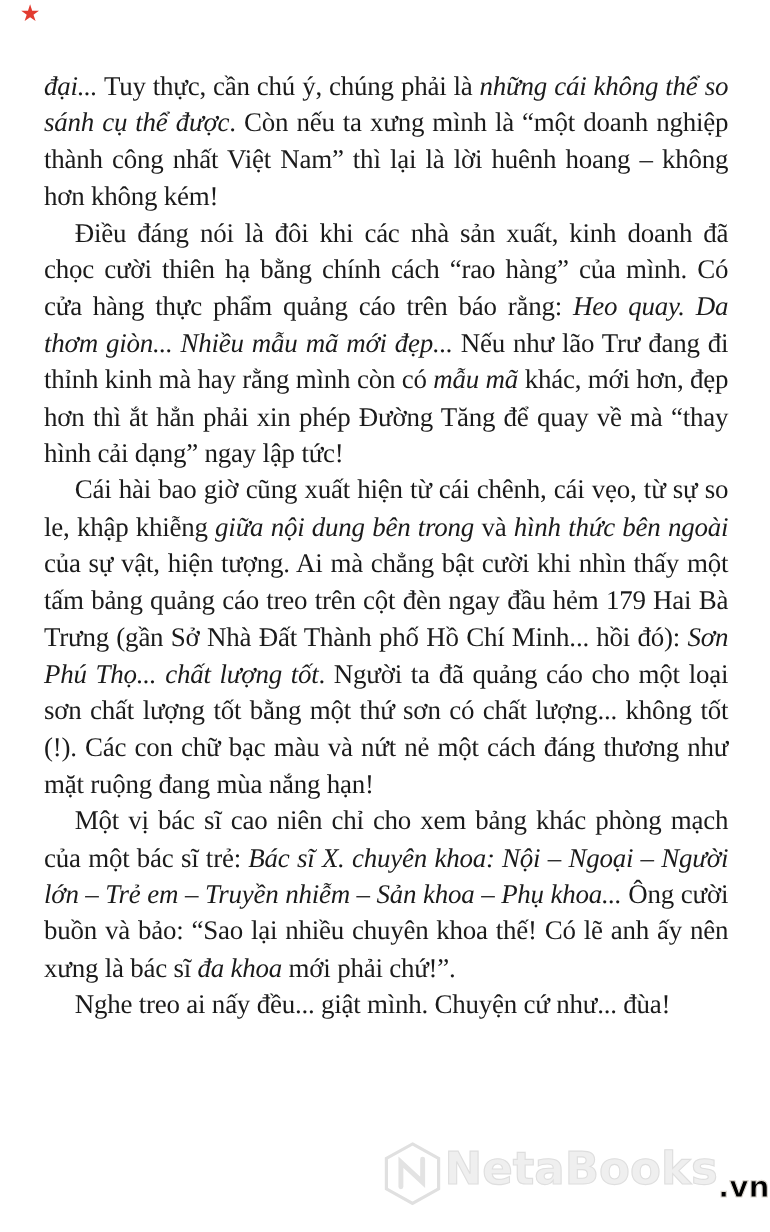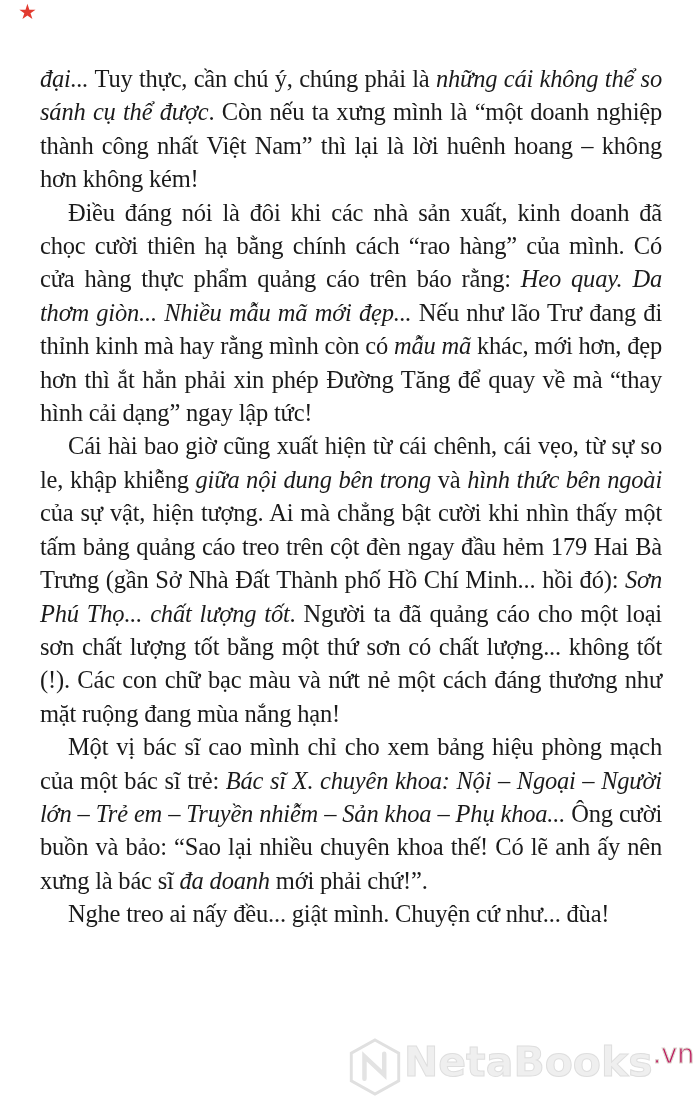--- a/index.html
+++ b/index.html
@@ -74,23 +74,24 @@
     font-family: "DejaVu Sans", sans-serif;
     font-weight: bold;
     font-size: 41px;
     color: #efefef;
     -webkit-text-stroke: 1px #dedede;
     letter-spacing: 0px;
     margin-left: 2px;
   }
   .wm-vn {
     font-family: "DejaVu Sans", sans-serif;
-    font-weight: normal;
+    font-weight: bold;
     font-size: 27px;
-    color: #be185d;
+    color: #000000;
+    margin-top: 26px;
     -webkit-text-stroke: 1px #ddd8d0;
   }
   .running-line {
     position: absolute;
     left: 356px;
     top: 30px;
     display: flex;
     align-items: baseline;
     white-space: nowrap;
   }
@@ -115,21 +116,21 @@
 <body>
 
 <div class="page">
 
   <div class="corner-star">★</div>
 
   <div class="page-text">
       <p class=""><i>đại...</i><span> Tuy thực, cần chú ý, chúng phải là </span><i>những cái không thể so sánh cụ thể được</i><span>. Còn nếu ta xưng mình là “một doanh nghiệp thành công nhất Việt Nam” thì lại là lời huênh hoang – không hơn không kém!</span></p>
       <p class="indent"><span>Điều đáng nói là đôi khi các nhà sản xuất, kinh doanh đã chọc cười thiên hạ bằng chính cách “rao hàng” của mình. Có cửa hàng thực phẩm quảng cáo trên báo rằng: </span><i>Heo quay. Da thơm giòn... Nhiều mẫu mã mới đẹp...</i><span> Nếu như lão Trư đang đi thỉnh kinh mà hay rằng mình còn có </span><i>mẫu mã</i><span> khác, mới hơn, đẹp hơn thì ắt hẳn phải xin phép Đường Tăng để quay về mà “thay hình cải dạng” ngay lập tức!</span></p>
       <p class="indent"><span>Cái hài bao giờ cũng xuất hiện từ cái chênh, cái vẹo, từ sự so le, khập khiễng </span><i>giữa nội dung bên trong</i><span> và </span><i>hình thức bên ngoài</i><span> của sự vật, hiện tượng. Ai mà chẳng bật cười khi nhìn thấy một tấm bảng quảng cáo treo trên cột đèn ngay đầu hẻm 179 Hai Bà Trưng (gần Sở Nhà Đất Thành phố Hồ Chí Minh... hồi đó): </span><i>Sơn Phú Thọ... chất lượng tốt</i><span>. Người ta đã quảng cáo cho một loại sơn chất lượng tốt bằng một thứ sơn có chất lượng... không tốt (!). Các con chữ bạc màu và nứt nẻ một cách đáng thương như mặt ruộng đang mùa nắng hạn!</span></p>
-      <p class="indent"><span>Một vị bác sĩ cao mình chỉ cho xem bảng hiệu phòng mạch của một bác sĩ trẻ: </span><i>Bác sĩ X. chuyên khoa: Nội – Ngoại – Người lớn – Trẻ em – Truyền nhiễm – Sản khoa – Phụ khoa...</i><span> Ông cười buồn và bảo: “Sao lại nhiều chuyên khoa thế! Có lẽ anh ấy nên xưng là bác sĩ </span><i>đa doanh</i><span> mới phải chứ!”.</span></p>
+      <p class="indent"><span>Một vị bác sĩ cao niên chỉ cho xem bảng khác phòng mạch của một bác sĩ trẻ: </span><i>Bác sĩ X. chuyên khoa: Nội – Ngoại – Người lớn – Trẻ em – Truyền nhiễm – Sản khoa – Phụ khoa...</i><span> Ông cười buồn và bảo: “Sao lại nhiều chuyên khoa thế! Có lẽ anh ấy nên xưng là bác sĩ </span><i>đa khoa</i><span> mới phải chứ!”.</span></p>
       <p class="indent"><span>Nghe treo ai nấy đều... giật mình. Chuyện cứ như... đùa!</span></p>
     </div>
 
   <div class="footer">
 
     <div class="watermark">
       <svg class="wm-hex" viewBox="0 0 40 44" fill="none" xmlns="http://www.w3.org/2000/svg">
         <polygon points="20,1.5 38,11.5 38,32.5 20,42.5 2,32.5 2,11.5" stroke="#e0e0e0" stroke-width="2.2" fill="#ffffff"></polygon>
         <path d="M12 31 L12 14 L27 28 L27 12" stroke="#e3e3e3" stroke-width="3.4" fill="none" stroke-linecap="round"></path>
       </svg>

